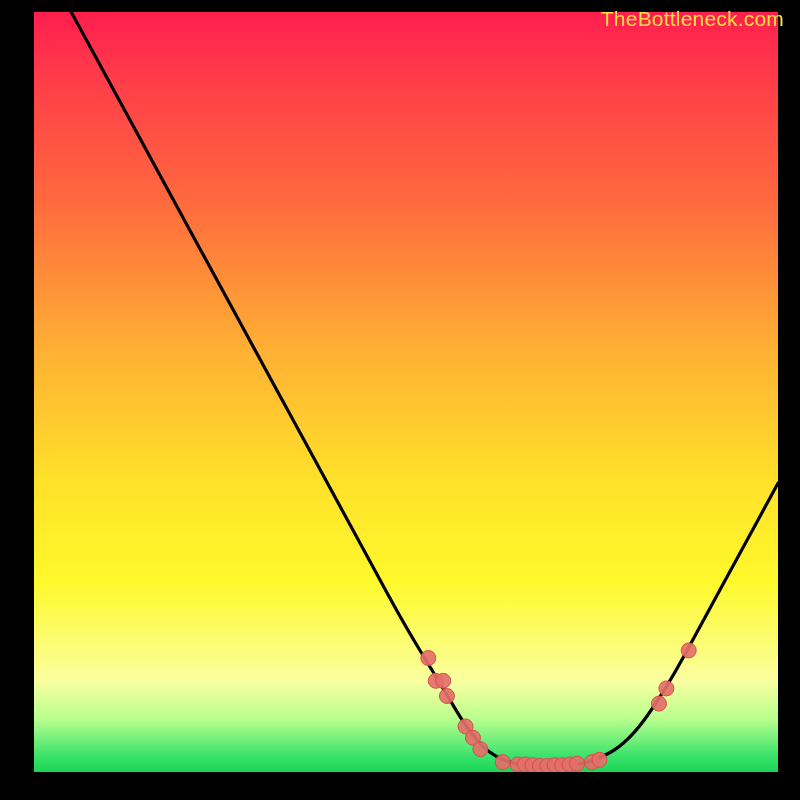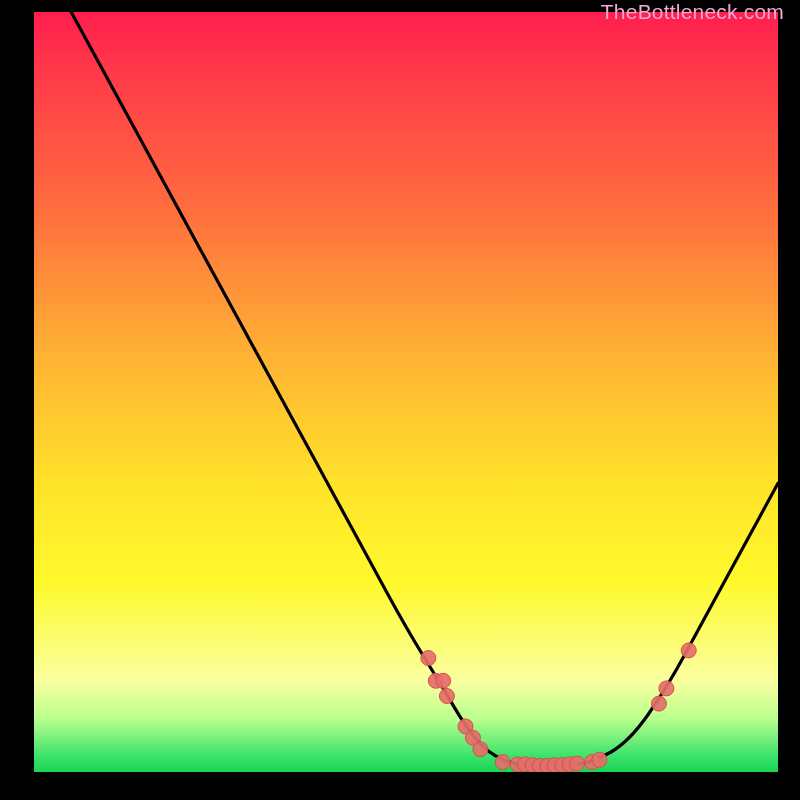--- a/index.html
+++ b/index.html
@@ -39,23 +39,23 @@
     );
   }
   svg {
     position: absolute;
     inset: 0;
     width: 100%;
     height: 100%;
   }
   .attribution {
     position: absolute;
-    top: 0;
+    top: 7px;
     right: 16px;
-    color: #f9a8d4;
+    color: #fde047;
     font-size: 21px;
     font-weight: 400;
     letter-spacing: 0.2px;
     user-select: none;
   }
 </style>
 </head>
 <body>
 
 <div class="stage">

